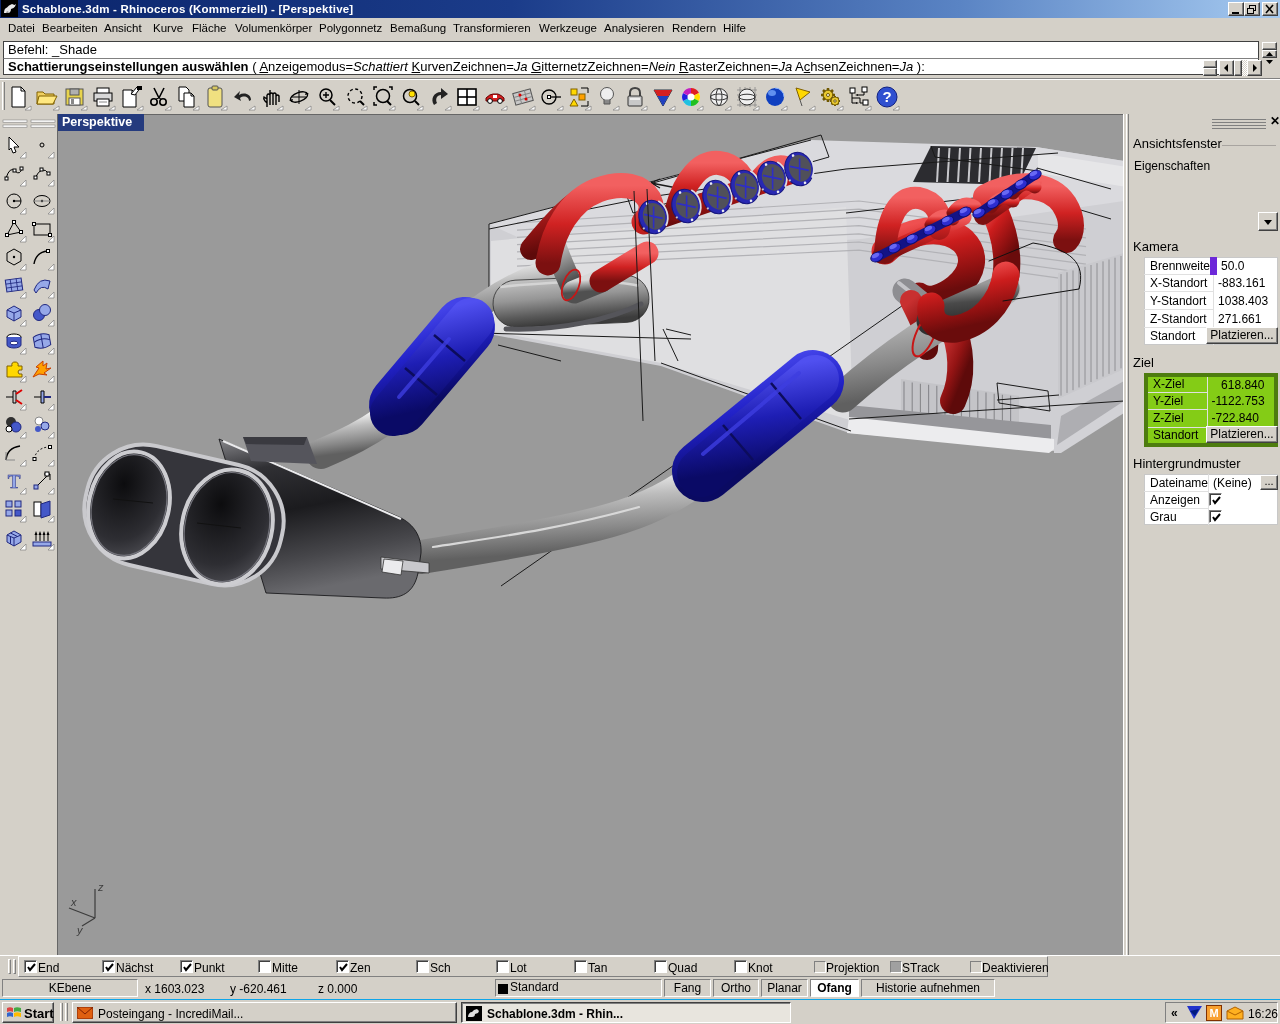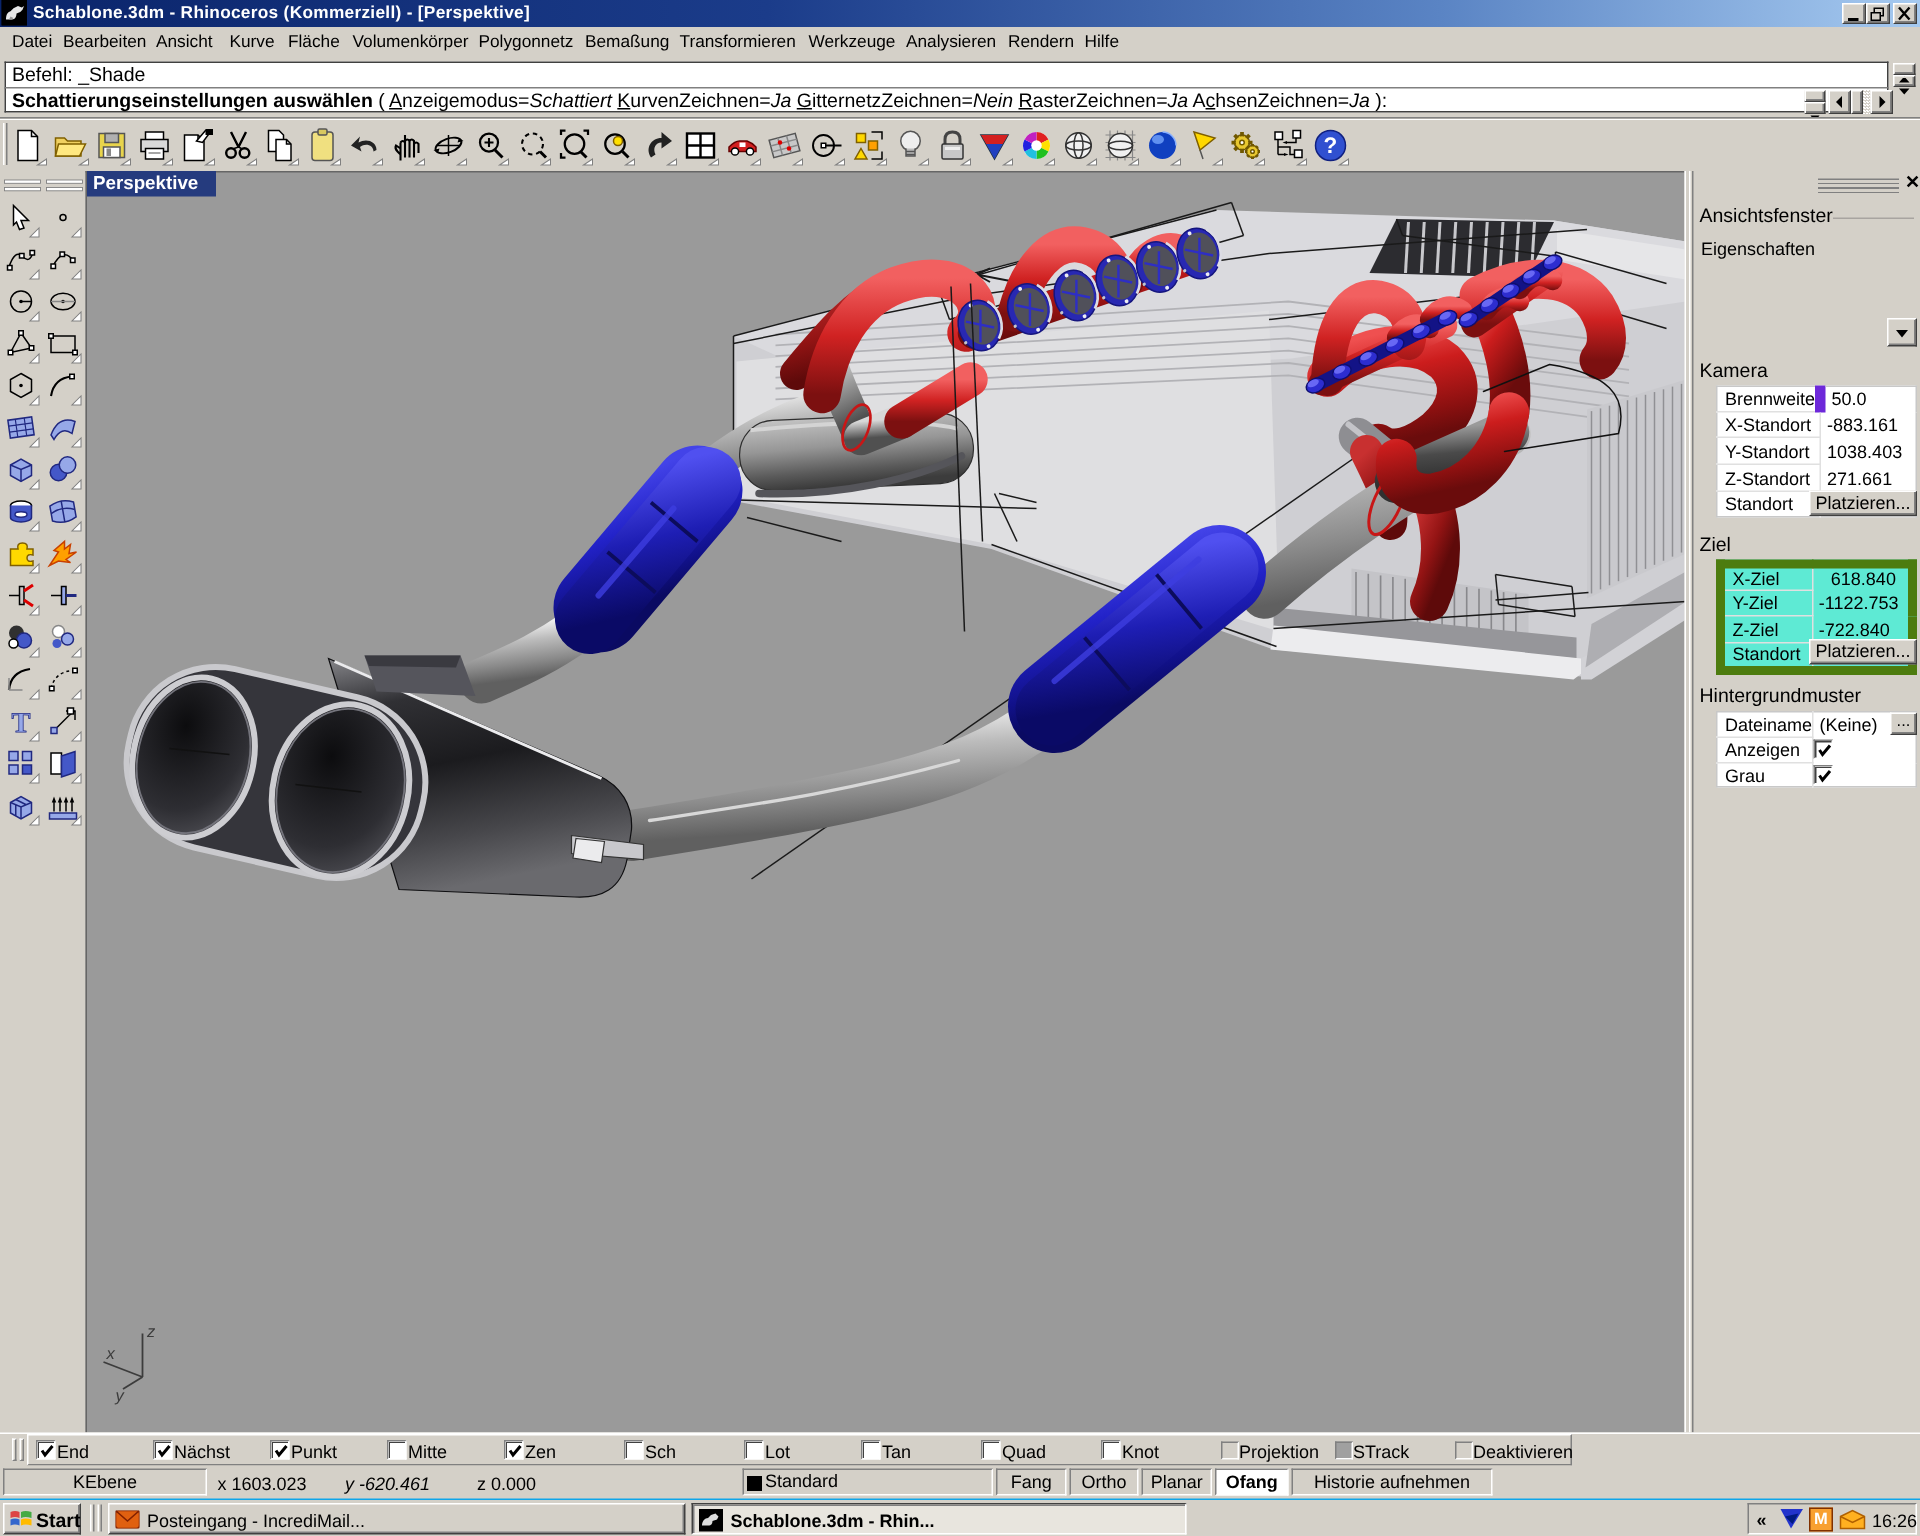--- a/index.html
+++ b/index.html
@@ -814,21 +814,21 @@
             <td style="padding-left:4px;">271.661</td>
           </tr>
       <tr style="height:17px;">
             <td style="border-right:1px solid #e0e0e0;padding-left:5px;">Standort</td>
             <td></td>
           </tr>
     </tbody>
       </table>
     <div style="position:absolute;left:82px;top:213px;width:72px;height:17px;background:#d4d0c8;border:1px solid #404040;border-top-color:#fff;border-left-color:#fff;box-shadow:inset -1px -1px 0 #808080;text-align:center;line-height:15px;font-size:12px;">Platzieren...</div>
     <div style="position:absolute;left:9px;top:241px;font-size:13px;">Ziel</div>
-    <table style="position:absolute;left:20px;top:259px;width:134px;border-collapse:collapse;background:#5eead4;font-size:12px;border:6px solid #4d7c0f;">
+    <table style="position:absolute;left:20px;top:259px;width:134px;border-collapse:collapse;background:#84cc16;font-size:12px;border:4px solid #4d7c0f;">
       <tbody>
           <tr style="height:17px;">
             <td style="width:61px;border-right:1px solid #e0e0e0;border-bottom:1px solid #e0e0e0;padding-left:5px;">X-Ziel</td>
             <td style="padding-left:4px;text-align:center;">618.840</td>
           </tr>
       <tr style="height:17px;">
             <td style="border-right:1px solid #e0e0e0;border-bottom:1px solid #e0e0e0;padding-left:5px;">Y-Ziel</td>
             <td style="padding-left:4px;">-1122.753</td>
           </tr>
       <tr style="height:18px;">
@@ -915,21 +915,21 @@
   <div style="position:absolute;left:814px;top:5px;width:12px;height:12px;background:#d4d0c8;border:1px solid #808080;border-bottom-color:#fff;border-right-color:#fff;"></div>
     <span style="position:absolute;left:826px;top:5px;">Projektion</span>
   <div style="position:absolute;left:890px;top:5px;width:12px;height:12px;background:#a0a0a0;border:1px solid #808080;border-bottom-color:#fff;border-right-color:#fff;"></div>
     <span style="position:absolute;left:902px;top:5px;">STrack</span>
   <div style="position:absolute;left:970px;top:5px;width:12px;height:12px;background:#d4d0c8;border:1px solid #808080;border-bottom-color:#fff;border-right-color:#fff;"></div>
     <span style="position:absolute;left:982px;top:5px;">Deaktivieren</span>
 </div>
 <div class="statusbar" id="statusbar">
   <div class="sunken" style="position:absolute;left:2px;top:2px;width:136px;height:18px;text-align:center;line-height:17px;">KEbene</div>
   <span style="position:absolute;left:145px;top:5px;">x 1603.023</span>
-  <span style="position:absolute;left:230px;top:5px;font-style:italic;">y -620.461</span>
+  <span style="position:absolute;left:230px;top:5px;">y -620.461</span>
   <span style="position:absolute;left:318px;top:5px;">z 0.000</span>
   <div class="sunken" style="position:absolute;left:495px;top:2px;width:167px;height:18px;"><span style="display:inline-block;width:10px;height:10px;background:#000;margin:3px 2px 0 2px;vertical-align:middle;"></span>Standard</div>
   <div class="sunken" style="position:absolute;left:664px;top:2px;width:47px;height:18px;text-align:center;line-height:17px;">Fang</div>
   <div class="sunken" style="position:absolute;left:713px;top:2px;width:46px;height:18px;text-align:center;line-height:17px;">Ortho</div>
   <div class="sunken" style="position:absolute;left:761px;top:2px;width:47px;height:18px;text-align:center;line-height:17px;">Planar</div>
   <div class="sunken" style="position:absolute;left:810px;top:2px;width:49px;height:18px;text-align:center;line-height:17px;font-weight:bold;background:#fff;">Ofang</div>
   <div class="sunken" style="position:absolute;left:861px;top:2px;width:134px;height:18px;text-align:center;line-height:17px;">Historie aufnehmen</div>
 </div>
 <div class="taskbar" id="taskbar">
   <div class="raised" style="position:absolute;left:2px;top:2px;width:52px;height:21px;">

